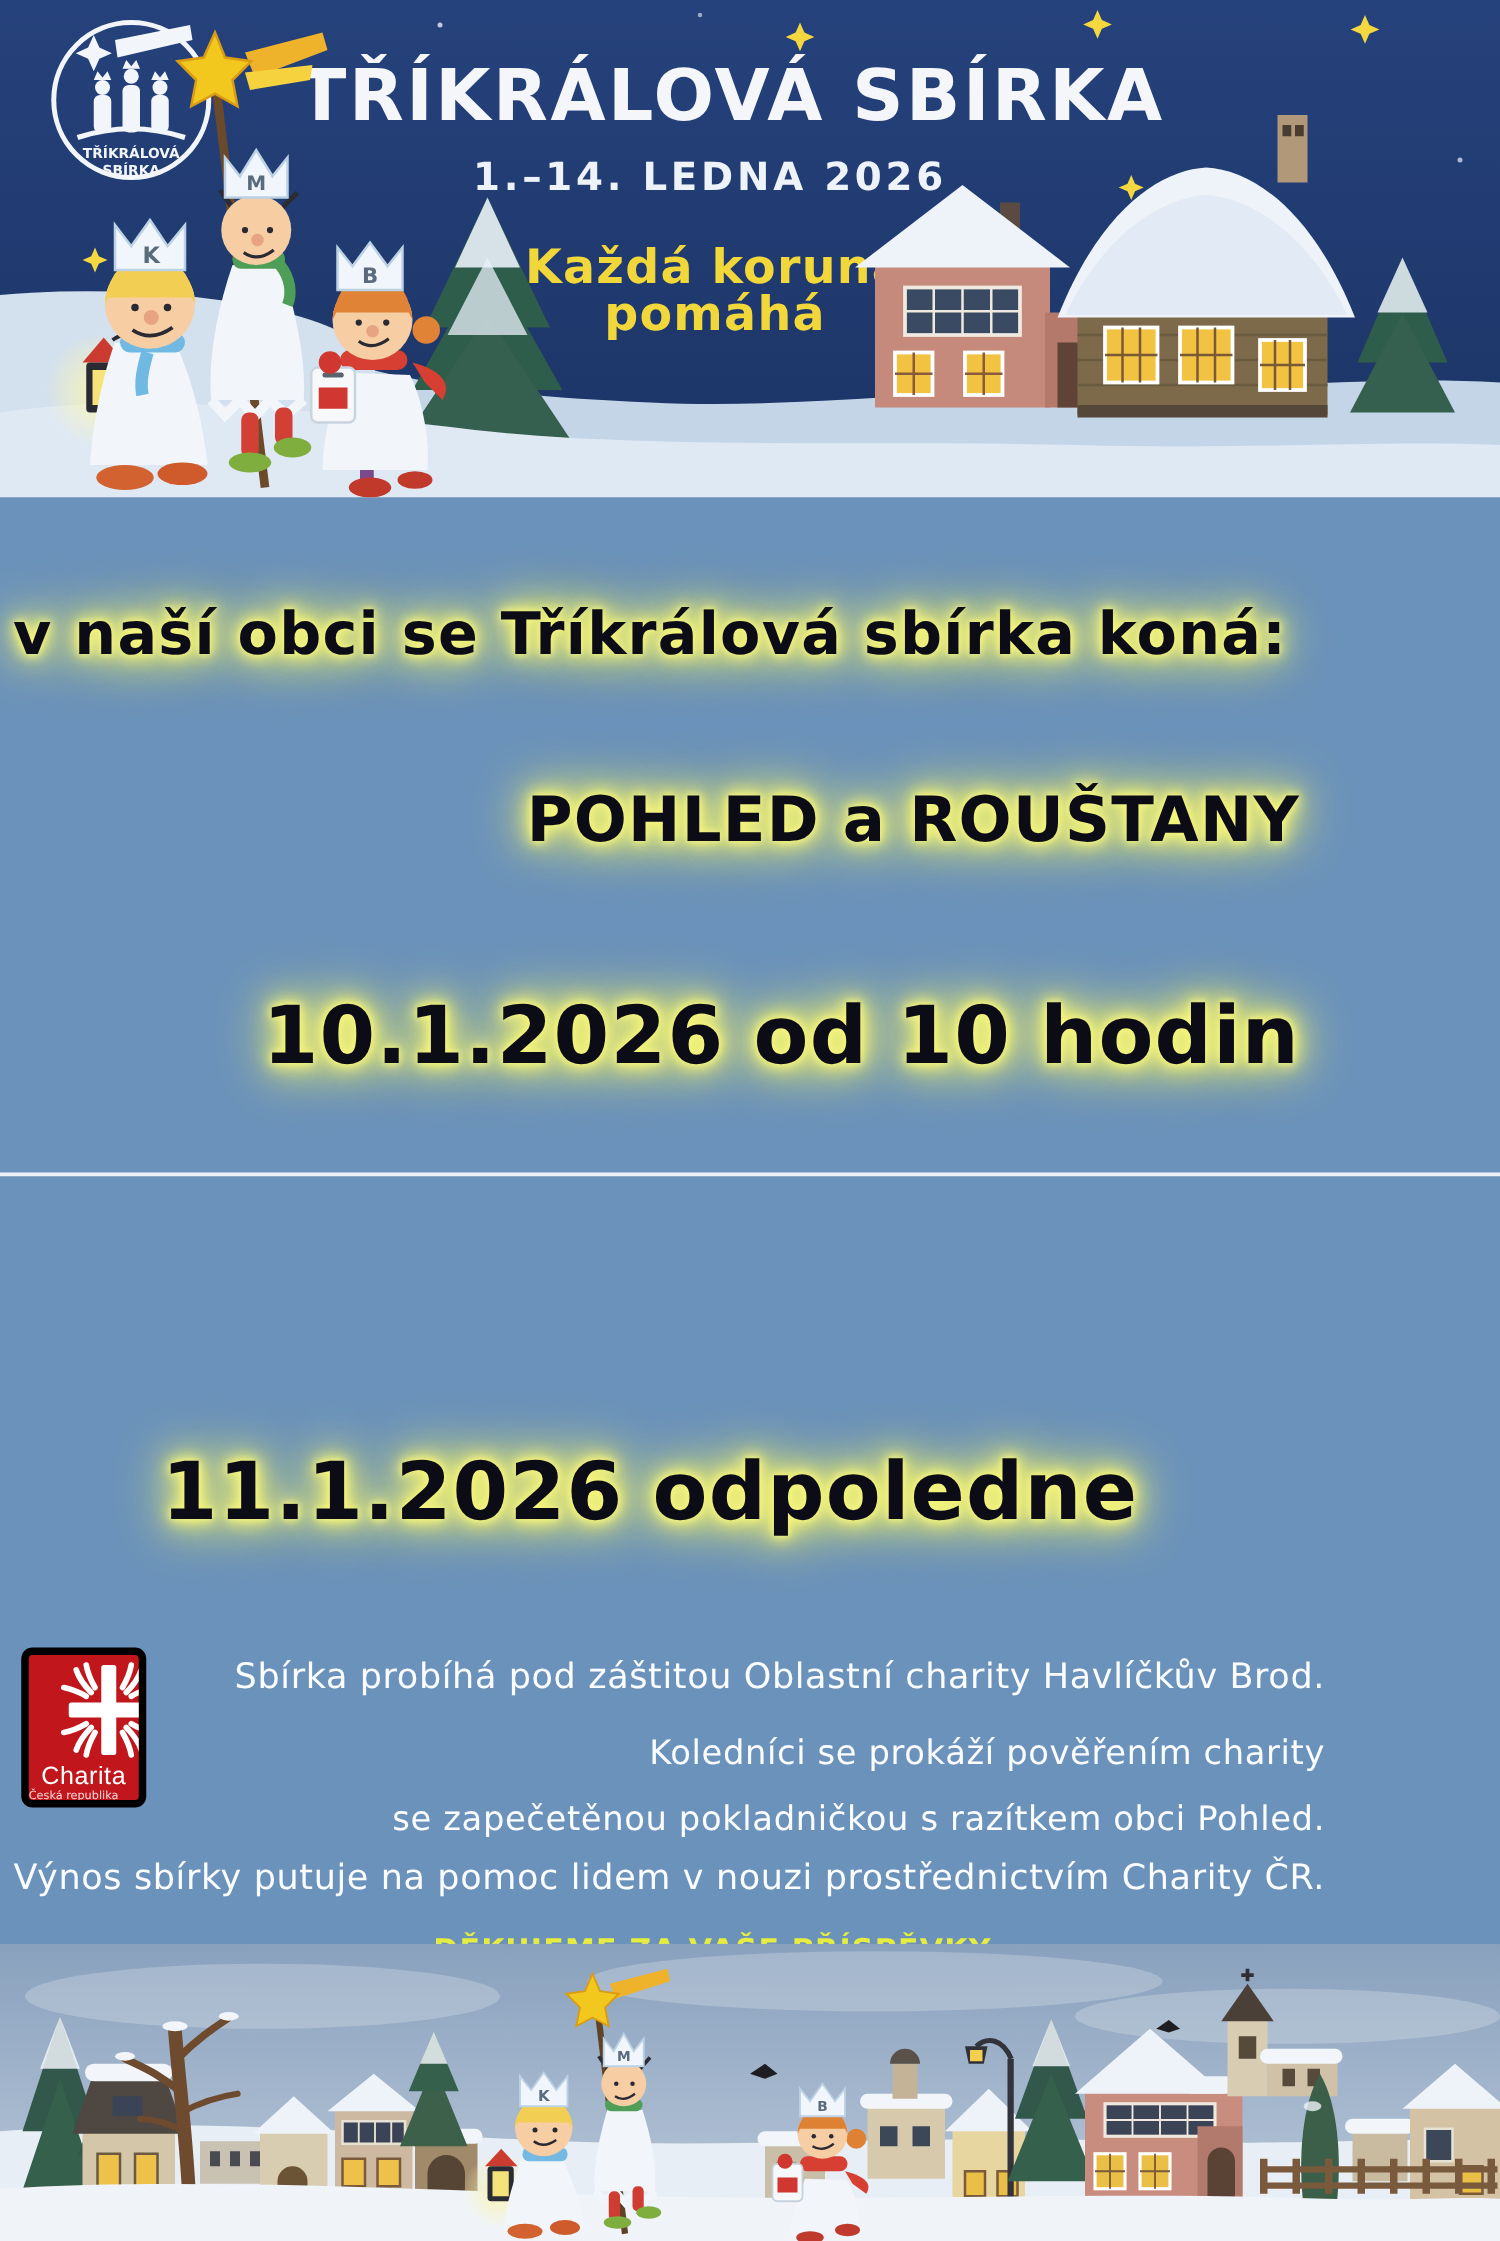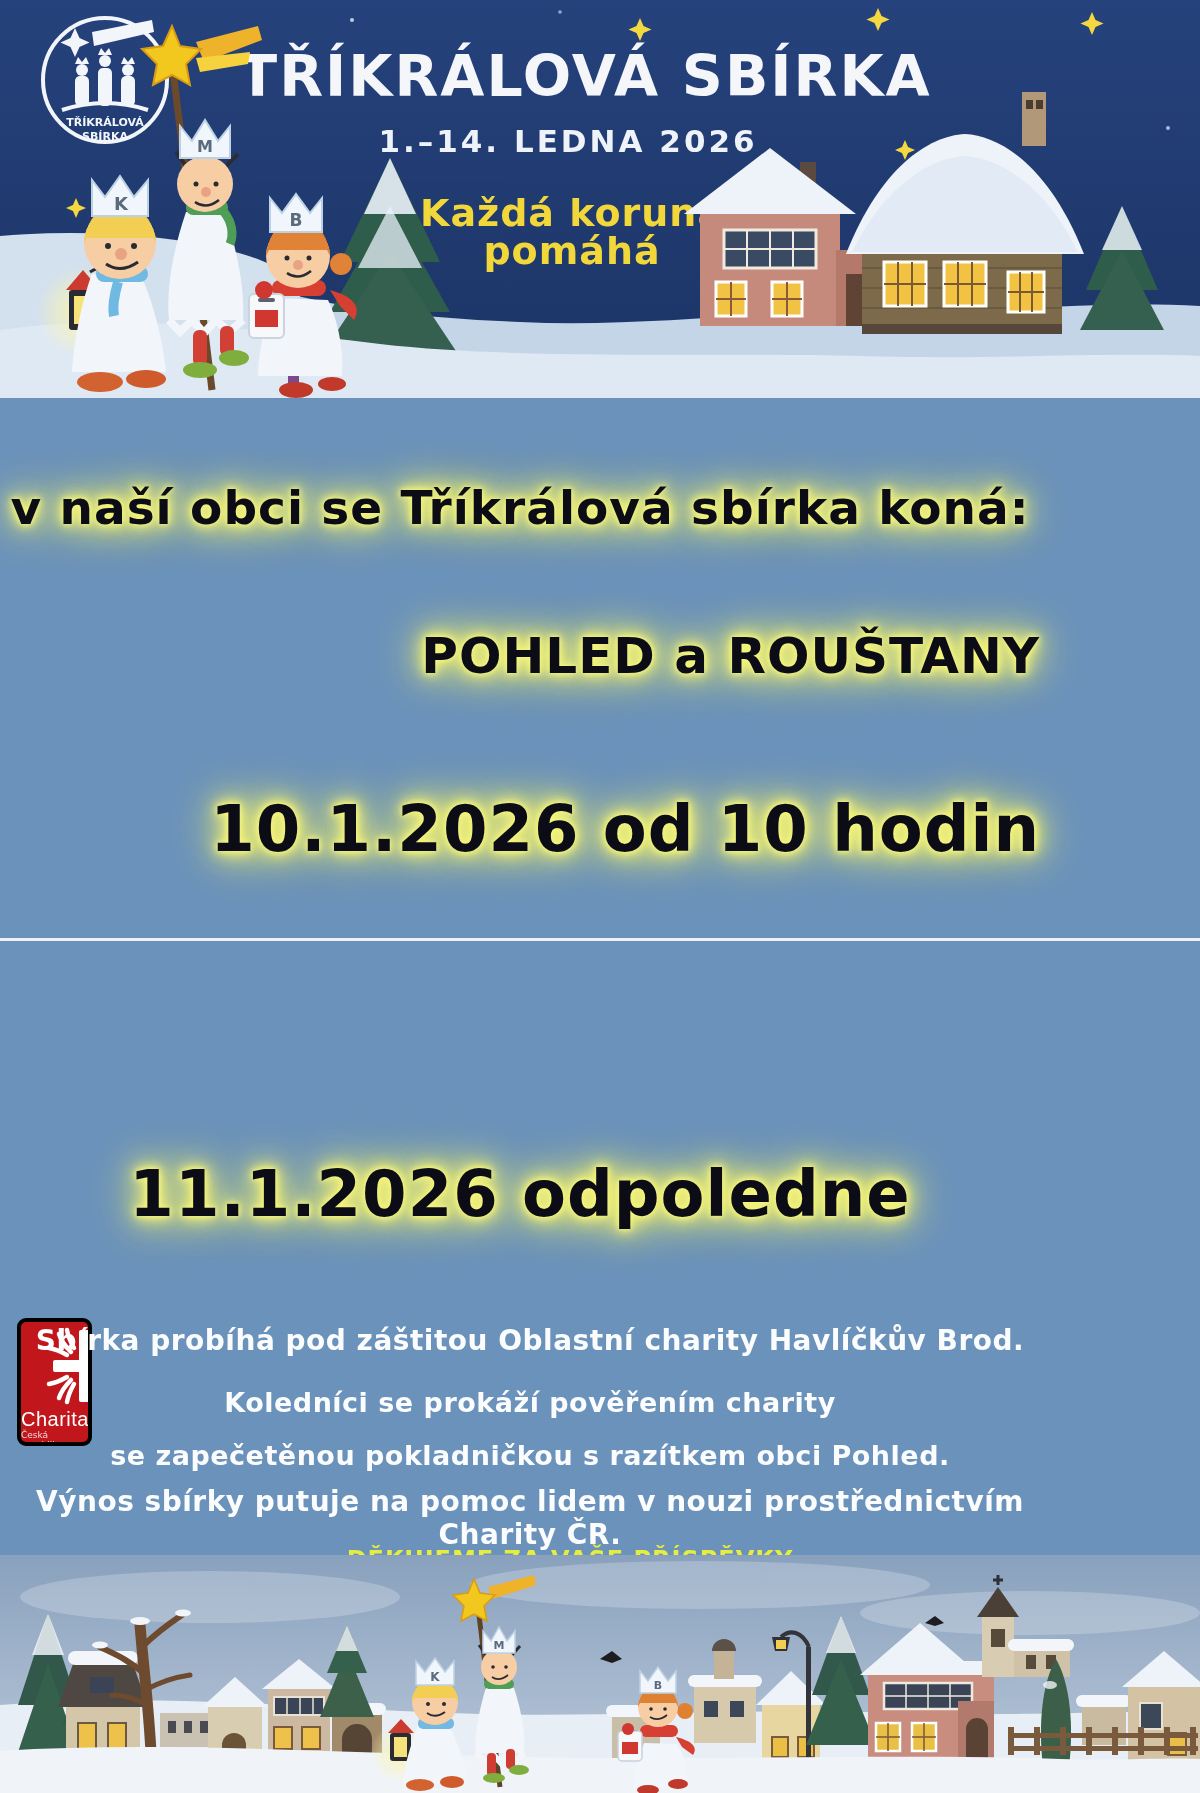--- a/index.html
+++ b/index.html
@@ -25,36 +25,36 @@
   .when    { font-size:64px; }
   .e1p { top:630px;text-align:right; }
   .e1w { top:796px;text-align:right; }
   .e2p { top:981px; }
   .e2w { top:1161px; }
 
   .divider { top:938px; left:0; width:1200px; height:3px; background:#eef2f7; }
 
   
   .footline {
-    left:0; width:1060px; text-align:center;
-    color:#fbfcfe; font-weight:bold; letter-spacing:0.5px;
+    left:0; width:1060px; text-align:right;
+    color:#fbfcfe; font-weight:normal; letter-spacing:0.5px;
   }
   .f1 { top:1324px; font-size:28px; }
   .f2 { top:1387px; font-size:27px; }
   .f3 { top:1440px; font-size:27px; }
   .f4 { top:1485px; font-size:28px; }
   .thanks {
     top:1546px; left:0; width:1140px; text-align:center;
     color:#e6ec40; font-weight:bold; font-size:24px; letter-spacing:1px;
   }
 
   
   .charita {
-    top:1318px; left:17px; width:75px; height:128px;
-    background:#c1171c; border-radius:9px; border:4px solid #000000;
+    top:1318px; left:17px; width:100px; height:128px;
+    background:#c1171c; border-radius:9px; border:6px solid #000000;
     box-sizing:border-box; overflow:hidden;padding-left:20px;
   }
   .charita .name {
     position:absolute; left:0; right:0; top:86px; text-align:center;
     color:#ffffff; font-size:20px; font-weight:normal; letter-spacing:0.5px;
     font-family:"Liberation Sans",sans-serif;
   }
   .charita .country {
     position:absolute; left:0; right:0; top:108px; 
     color:#f0d9d9; font-size:9px;

